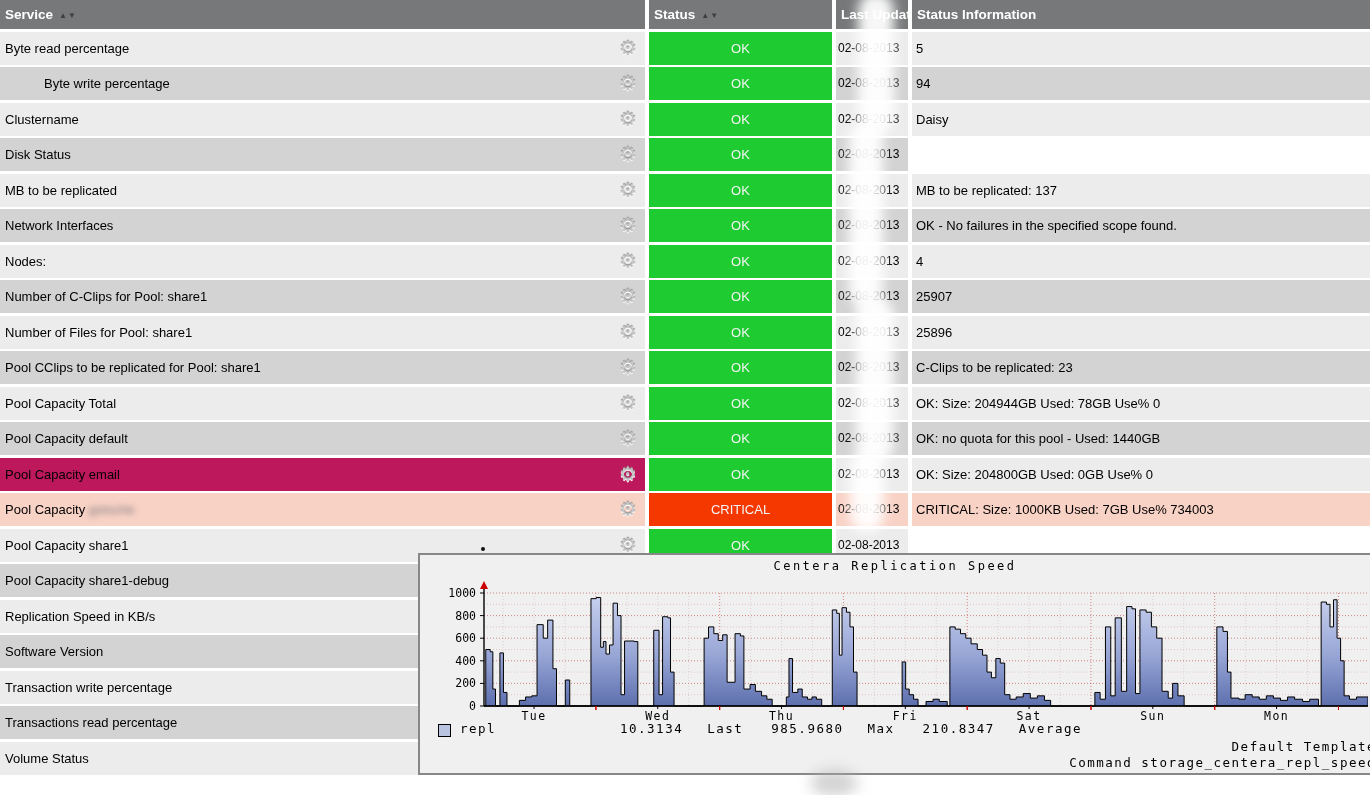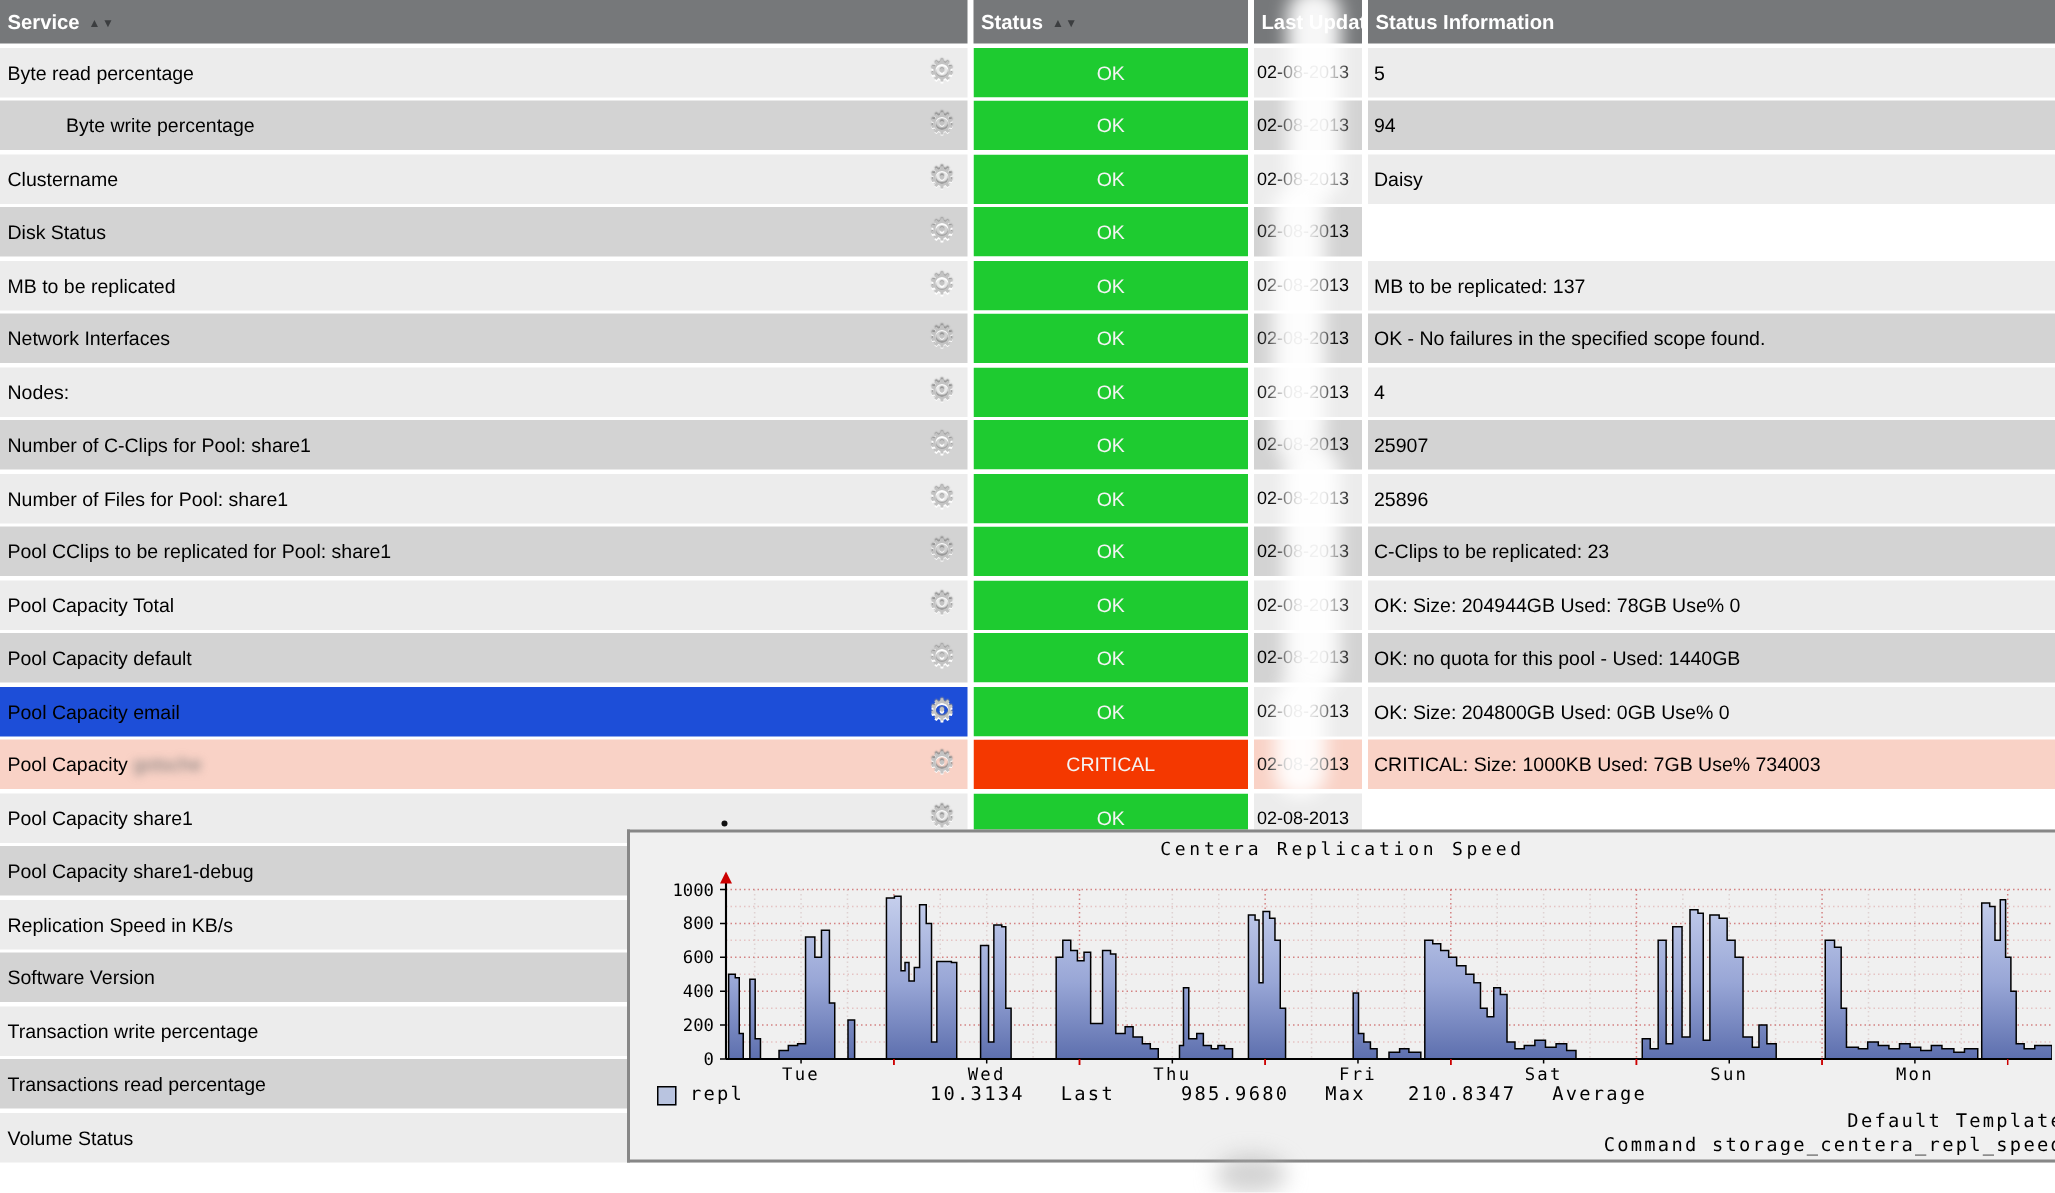--- a/index.html
+++ b/index.html
@@ -145,21 +145,21 @@
     </div>
     <div class="trow">
       <div class="cell c-svc" style="background: rgb(211, 211, 211);">Pool Capacity default<span class="gear">⚙</span></div>
       <div class="cell">
         <div class="badge" style="background: rgb(30, 203, 48);">OK</div>
       </div>
       <div class="cell c-date" style="background: rgb(211, 211, 211);">02-08-2013</div>
       <div class="cell c-info" style="background: rgb(211, 211, 211);">OK: no quota for this pool - Used: 1440GB</div>
     </div>
     <div class="trow">
-      <div class="cell c-svc" style="background: #1d4ed8;">Pool Capacity email<span class="gear">⚙</span></div>
+      <div class="cell c-svc" style="background: #be185d;">Pool Capacity email<span class="gear">⚙</span></div>
       <div class="cell">
         <div class="badge" style="background: rgb(30, 203, 48);">OK</div>
       </div>
       <div class="cell c-date" style="background: rgb(236, 236, 236);">02-08-2013</div>
       <div class="cell c-info" style="background: rgb(236, 236, 236);">OK: Size: 204800GB Used: 0GB Use% 0</div>
     </div>
     <div class="trow">
       <div class="cell c-svc" style="background: rgb(249, 210, 198);">Pool Capacity <span class="blurtxt">gotsche</span><span class="gear">⚙</span></div>
       <div class="cell">
         <div class="badge" style="background: rgb(244, 56, 0);">CRITICAL</div>
@@ -306,17 +306,17 @@
       <line x1="670.9544000000001" y1="151" x2="670.9544000000001" y2="155" stroke="#c00" stroke-width="1"></line>
       <line x1="794.7144" y1="151" x2="794.7144" y2="155" stroke="#c00" stroke-width="1"></line>
       <line x1="732.8344000000001" y1="151" x2="732.8344000000001" y2="154" stroke="#000" stroke-width="1"></line>
       <text x="856.5944000000001" y="165" text-anchor="middle" font-size="11.5" fill="#000" font-family="&quot;DejaVu Sans Mono&quot;,&quot;Liberation Mono&quot;,monospace" letter-spacing="1.5">Mon</text>
       <line x1="794.7144" y1="151" x2="794.7144" y2="155" stroke="#c00" stroke-width="1"></line>
       <line x1="918.4744000000001" y1="151" x2="918.4744000000001" y2="155" stroke="#c00" stroke-width="1"></line>
       <line x1="856.5944000000001" y1="151" x2="856.5944000000001" y2="154" stroke="#000" stroke-width="1"></line>
     </svg>
   <div id="legend-swatch"></div>
   <div id="legend-label">repl</div>
-  <div id="legend-stats"><span style="margin-right: 24px;">10.3134</span><span>Last</span><span style="margin-right: 24px; margin-left: 16px;">985.9680</span><span>Max</span><span style="margin-right: 24px;">210.8347</span><span>Average</span></div>
+  <div id="legend-stats"><span style="margin-right: 24px;">10.3134</span><span>Last</span><span style="margin-right: 24px;">985.9680</span><span>Max</span><span style="margin-right: 24px;">210.8347</span><span>Average</span></div>
   <div id="footer1" class="chart-footer">Default Template</div>
   <div id="footer2" class="chart-footer">Command storage_centera_repl_speed</div>
 </div>
 <div id="smudge-bottom"></div>
 
 </body></html>

